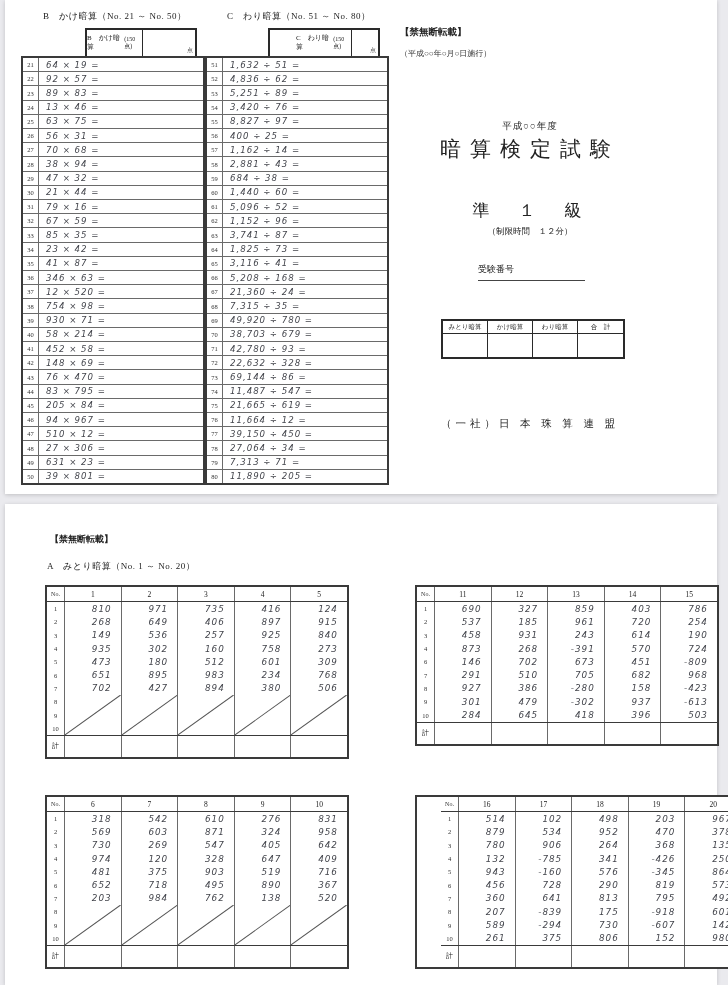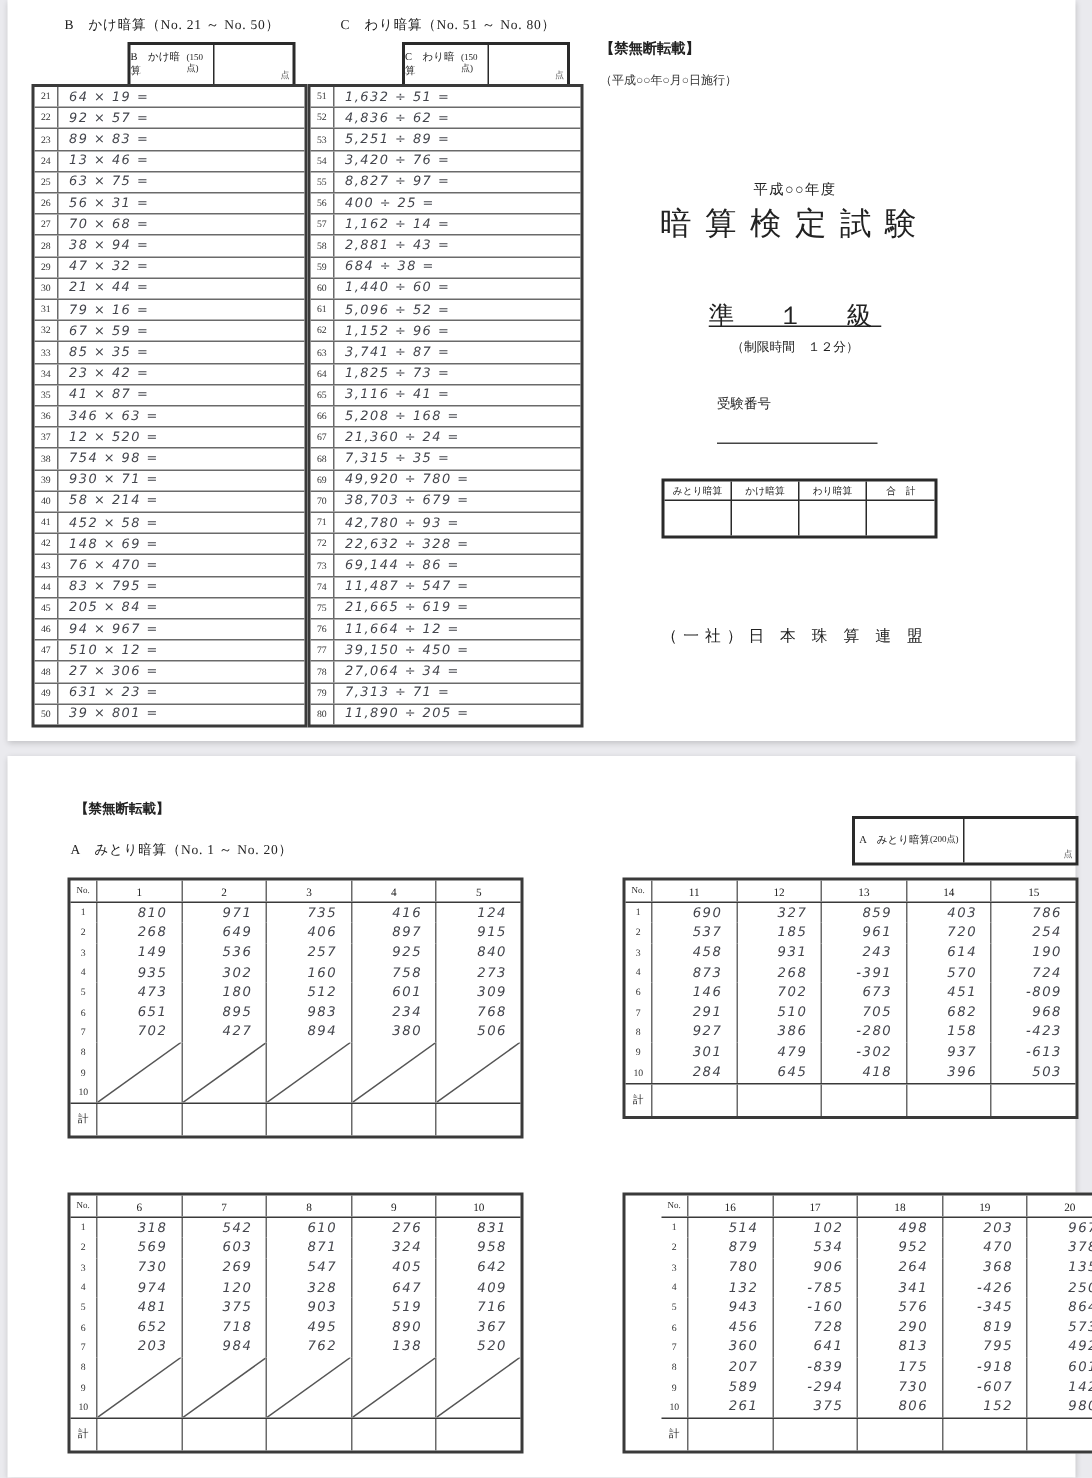--- a/index.html
+++ b/index.html
@@ -38,24 +38,24 @@
     font-family:"DejaVu Sans",sans-serif;font-style:italic;font-size:8.6px;
     letter-spacing:1px;color:#43454c;white-space:nowrap;}
 
   
   .cover-text{position:absolute;white-space:nowrap;}
   .cover-center{position:absolute;left:370px;width:310px;text-align:center;white-space:nowrap;}
   .t-nocopy{font-size:9.5px;font-weight:600;}
   .t-date{font-size:8px;color:#333;}
   .t-year{font-size:9.5px;letter-spacing:1px;}
   .t-title{font-size:21px;letter-spacing:9px;font-weight:500;}
-  .t-grade{font-size:17px;letter-spacing:6px;text-decoration:underline;}
+  .t-grade{font-size:17px;letter-spacing:6px;}
   .t-time{font-size:8.5px;}
   .examinee{position:absolute;left:473px;top:263px;width:107px;border-bottom:1px solid #444;
-    padding-bottom:19px;font-size:9px;}
+    padding-bottom:4px;font-size:9px;}
   .sum-table{position:absolute;left:436px;top:319px;width:180px;height:36px;
     border:2px solid #2a2a2a;display:grid;grid-template-columns:repeat(4,1fr);
     grid-template-rows:13px 1fr;}
   .sum-th{border-right:1px solid #2a2a2a;border-bottom:1px solid #2a2a2a;
     display:flex;align-items:center;justify-content:center;font-size:6.5px;}
   .sum-th:nth-child(4){border-right:none;}
   .sum-td{border-right:1px solid #2a2a2a;}
   .sum-td:last-child{border-right:none;}
   .t-org{font-size:10.5px;letter-spacing:4px;}
 
@@ -219,21 +219,21 @@
         <div class="pexpr">631 × 23 =</div>
       </div>
       <div class="prow">
         <div class="pno">50</div>
         <div class="pexpr">39 × 801 =</div>
       </div>
     </div>
 
   <div class="sec-heading" style="left:222px;top:10px;">C　わり暗算（No. 51 ～ No. 80）</div>
   <div class="score-box" style="left:263px;top:28px;width:108px;height:26px;">
-    <div class="sb-left" style="width:55px;">
+    <div class="sb-left" style="width:55px;padding-left:26px;">
       <span class="sb-label">C　わり暗算</span>
       <span class="sb-points">(150点)</span>
     </div>
     <div class="sb-right">
       <span class="sb-unit">点</span>
     </div>
   </div>
   <div class="ptable" style="left:200px;top:56px;">
       <div class="prow">
         <div class="pno">51</div>
@@ -380,29 +380,20 @@
   </div>
 
   <div class="cover-center t-org" style="top:417px;">（一社）日 本 珠 算 連 盟</div>
 </div>
 
 <div class="page" id="page2">
 
   <div class="cover-text t-nocopy" style="left:45px;top:29px;font-size:9px;">【禁無断転載】</div>
   <div class="sec-heading" style="left:42px;top:56px;">A　みとり暗算（No. 1 ～ No. 20）</div>
 
-  <div class="score-box" style="left:563px;top:40px;width:147px;height:29px;">
-    <div class="sb-left" style="width:72px;">
-      <span class="sb-label">A　みとり暗算</span>
-      <span class="sb-points">(200点)</span>
-    </div>
-    <div class="sb-right">
-      <span class="sb-unit">点</span>
-    </div>
-  </div>
 
   <div class="mtable" style="left:40px;top:81px;">
       <div class="mhead">
         <div class="mh-no">No.</div>
         <div class="mh-col">1</div>
         <div class="mh-col">2</div>
         <div class="mh-col">3</div>
         <div class="mh-col">4</div>
         <div class="mh-col">5</div>
       </div>

